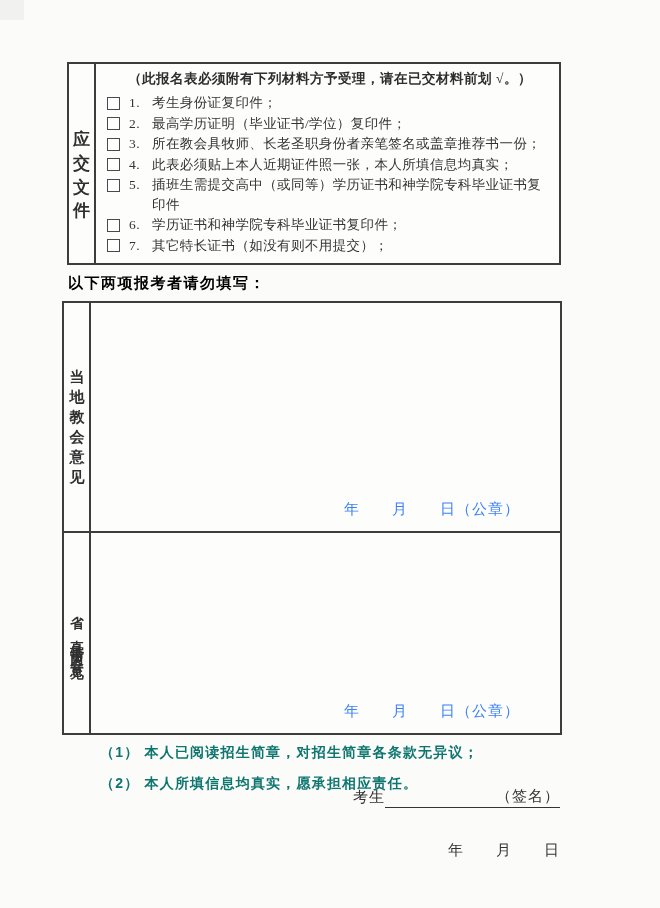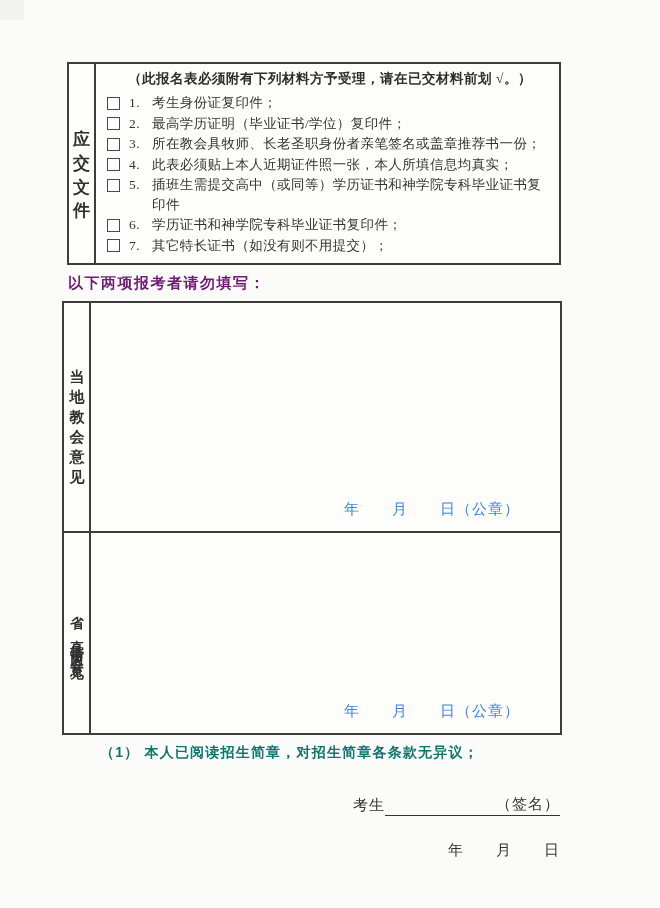--- a/index.html
+++ b/index.html
@@ -46,21 +46,21 @@
     border:1.5px solid #4a4a4a; box-sizing:content-box;
     margin:3.5px 9px 0 2px; background:#ffffff;
   }
   .doc-num { width:23px; flex:0 0 auto; }
   .doc-text-wrap { flex:1 1 auto; }
 
   
   .notice {
     position:absolute; left:68px; top:274px;
     font-family:"Liberation Sans","DejaVu Sans",sans-serif;
-    font-weight:bold; font-size:15px; letter-spacing:1.5px; color:#701a75;
+    font-weight:bold; font-size:15px; letter-spacing:1.5px; color:#000000;
   }
 
   
   .opinion-table {
     position:absolute; left:62px; top:301px; width:500px; height:434px;
     border:2px solid #3d3d3d; box-sizing:border-box; background:#fdfdfc;
   }
   .opinion-box { display:flex; box-sizing:border-box; }
   .opinion-box.first  { height:228px; }
   .opinion-box.second { height:202px; border-top:2px solid #3d3d3d; }
@@ -76,21 +76,21 @@
     font-family:"Liberation Sans","DejaVu Sans",sans-serif;
     font-weight:bold; font-size:14px; letter-spacing:1.2px; color:#0f766e;
   }
   .decl-1 { top:744px; }
   .decl-2 { top:775px; }
 
   
   .sign-row {
     position:absolute; left:353px; top:787px; width:207px;
     display:flex; align-items:flex-end;
-    font-size:15px; letter-spacing:1px;margin-top:8px;
+    font-size:15px; letter-spacing:1px;
   }
   .sign-label { flex:0 0 auto; padding-bottom:1px; }
   .sign-line  { flex:1 1 auto; border-bottom:1.5px solid #333; height:17px; }
   .sign-suffix{ flex:0 0 auto; border-bottom:1.5px solid #333; padding-bottom:1px; }
 
   .final-date {
     position:absolute; right:100px; top:823px;
     font-size:15px; white-space:pre; letter-spacing:1px; color:#333;margin-top:18px;
   }
 </style>
@@ -164,20 +164,21 @@
       <div class="side-cell">
         <div class="vtext v-prov">省·直辖市两会意见</div>
       </div>
       <div class="op-content">
         <div class="date-line">年　　月　　日（公章）</div>
       </div>
     </div>
   </div>
 
   <div class="decl decl-1">（1） 本人已阅读招生简章，对招生简章各条款无异议；</div>
+  <div class="decl decl-2">（2） 本人所填信息均真实，愿承担相应责任。</div>
 
   <div class="sign-row">
     <span class="sign-label">考生</span>
     <span class="sign-line"></span>
     <span class="sign-suffix">（签名）</span>
   </div>
 
   <div class="final-date">年　　月　　日</div>
 
 </div>

